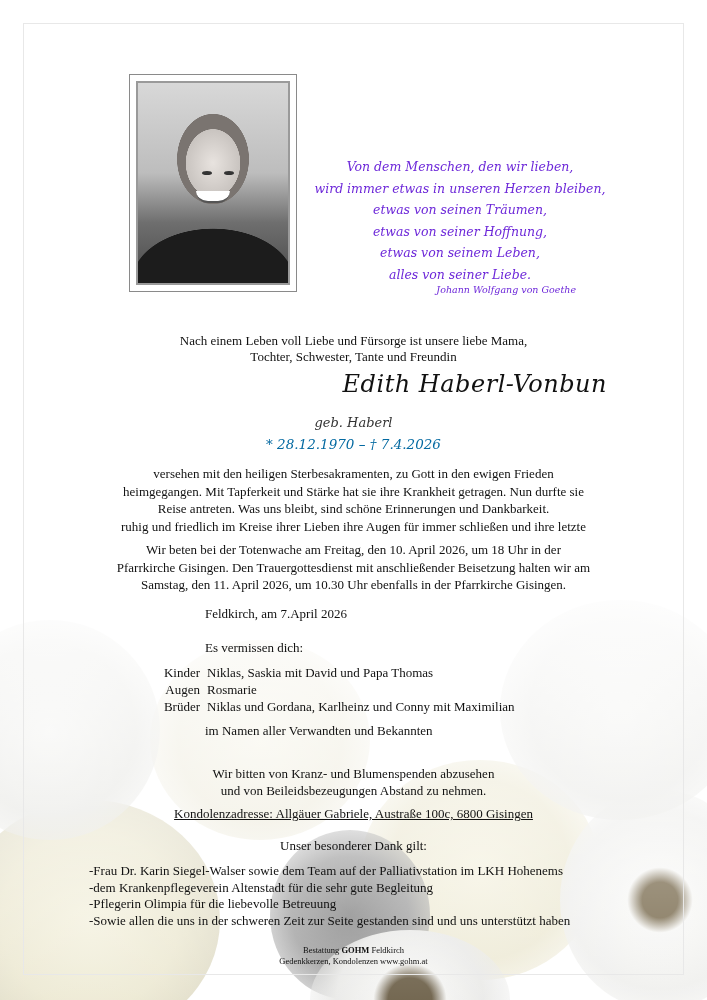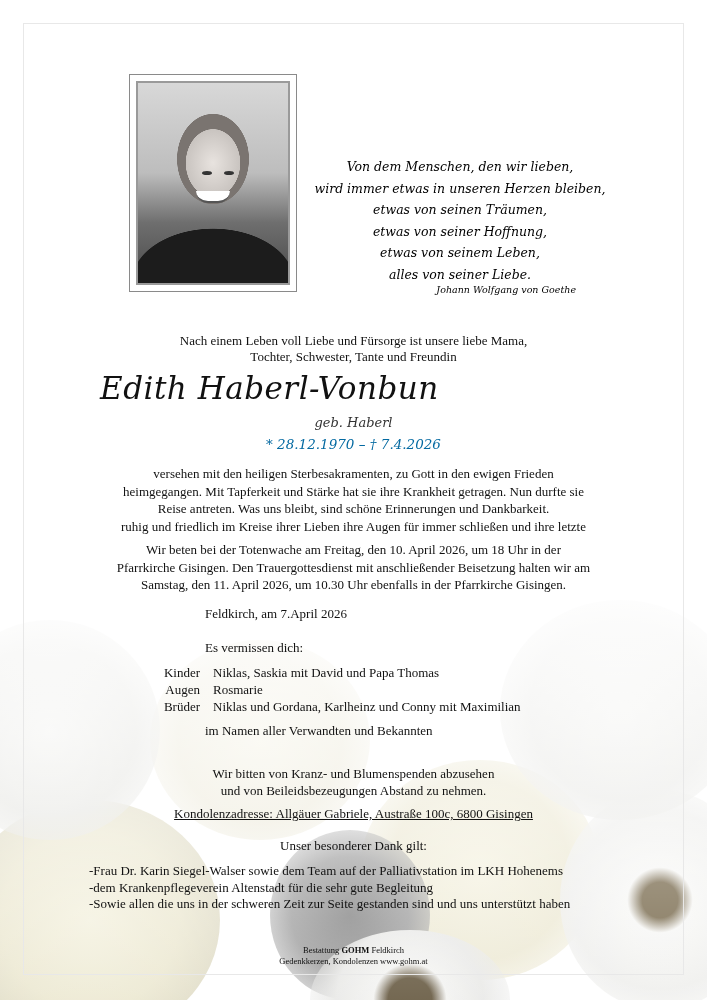--- a/index.html
+++ b/index.html
@@ -11,36 +11,36 @@
   .frame { position:absolute; left:23px; top:23px; width:661px; height:952px; border:1px solid #e8e8e8; z-index:2; box-sizing:border-box; }
   .content { position:absolute; left:0; top:0; width:707px; height:1000px; z-index:3; }
   .photo { position:absolute; left:129px; top:74px; width:168px; height:218px; border:1px solid #8a8a8a; background:#fff; box-sizing:border-box; }
   .photo-inner { position:absolute; left:6px; top:6px; right:6px; bottom:6px; border:2px solid #9a9a9a;
     background: radial-gradient(ellipse 30% 28% at 50% 40%, #e8e3df 0%, #c9c4c0 60%, rgba(0,0,0,0) 61%),
                 radial-gradient(ellipse 34% 32% at 50% 38%, #7a7470 0%, #7a7470 70%, rgba(0,0,0,0) 71%),
                 radial-gradient(ellipse 60% 30% at 50% 100%, #1c1c1c 0%, #1c1c1c 90%, rgba(0,0,0,0) 91%),
                 linear-gradient(to bottom, #d8d8d8 0%, #bdbdbd 45%, #6e6e6e 70%, #4a4a4a 100%); }
   .smile { position:absolute; left:50%; top:54%; width:34px; height:10px; margin-left:-17px; background:#fff; border-radius:0 0 17px 17px; border-bottom:2px solid #555; }
   .eye { position:absolute; top:44%; width:10px; height:4px; background:#333; border-radius:50%; }
-  .quote { position:absolute; left:300px; top:156px; width:320px; text-align:center; font-style:italic; font-size:12.5px; line-height:21.5px; color:#000000; font-family:"DejaVu Serif", serif; }
+  .quote { position:absolute; left:300px; top:156px; width:320px; text-align:center; font-style:italic; font-size:12.5px; line-height:21.5px; color:#6d28d9; font-family:"DejaVu Serif", serif; }
   .quote .line { display:block; }
   .quote .author { display:block; text-align:right; font-size:9.5px; line-height:14px; padding-right:44px; margin-top:-2px; }
   .intro { position:absolute; left:100px; top:333px; width:507px; text-align:center; font-size:13px; line-height:16px; }
-  .name { position:absolute; left:100px; top:370px; width:507px; text-align:left; font-family:"DejaVu Serif", serif; font-style:italic; font-size:31px; letter-spacing:0.5px; }
+  .name { position:absolute; left:100px; top:370px; width:507px; text-align:right; font-family:"DejaVu Serif", serif; font-style:italic; font-size:24px; letter-spacing:0.5px; }
   .birth { position:absolute; left:100px; top:415px; width:507px; text-align:center; font-family:"DejaVu Serif", serif; font-style:italic; font-size:13px; color:#333; }
   .dates { position:absolute; left:100px; top:436px; width:507px; text-align:center; font-family:"DejaVu Serif", serif; font-style:italic; font-size:13.5px; color:#0369a1; }
   .para { position:absolute; left:70px; width:567px; text-align:center; font-size:13px; line-height:17.5px; }
   .p1 { top:465px; }
   .p2 { top:541px; }
   .place { position:absolute; left:205px; top:606px; font-size:13px; }
   .place b { font-weight:normal; }
   .miss { position:absolute; left:205px; top:640px; font-size:13px; }
   .family { position:absolute; left:120px; top:664px; font-size:13px; line-height:17px; }
   .family .row { display:flex; }
-  .family .rel { width:80px; text-align:right; padding-right:13px; }
+  .family .rel { width:80px; text-align:right; padding-right:7px; }
   .names-all { position:absolute; left:205px; top:723px; font-size:13px; }
   .flowers-note { position:absolute; left:100px; top:765px; width:507px; text-align:center; font-size:13px; line-height:17px; }
   .kondo { position:absolute; left:70px; top:806px; width:567px; text-align:center; font-size:13px;text-decoration:underline; }
   .thanks-h { position:absolute; left:70px; top:838px; width:567px; text-align:center; font-size:13px; }
   .thanks { position:absolute; left:89px; top:863px; font-size:13px; line-height:16.5px; }
   .footer { position:absolute; left:100px; top:945px; width:507px; text-align:center; font-size:8.5px; line-height:11px; }
   .footer b { font-weight:bold; }
 </style>
 </head>
 <body>
@@ -129,20 +129,21 @@
     <div>und von Beileidsbezeugungen Abstand zu nehmen.</div>
   </div>
 
   <div class="kondo">Kondolenzadresse: Allgäuer Gabriele, Austraße 100c, 6800 Gisingen</div>
 
   <div class="thanks-h">Unser besonderer Dank gilt:</div>
 
   <div class="thanks">
     <div>-Frau Dr. Karin Siegel-Walser sowie dem Team auf der Palliativstation im LKH Hohenems</div>
     <div>-dem Krankenpflegeverein Altenstadt für die sehr gute Begleitung</div>
+    <div>-Pflegerin Olimpia für die liebevolle Betreuung</div>
     <div>-Sowie allen die uns in der schweren Zeit zur Seite gestanden sind und uns unterstützt haben</div>
   </div>
 
   <div class="footer">
     <div><span>Bestattung </span><b>GOHM</b><span> Feldkirch</span></div>
     <div>Gedenkkerzen, Kondolenzen www.gohm.at</div>
   </div>
 
 </div>
 

